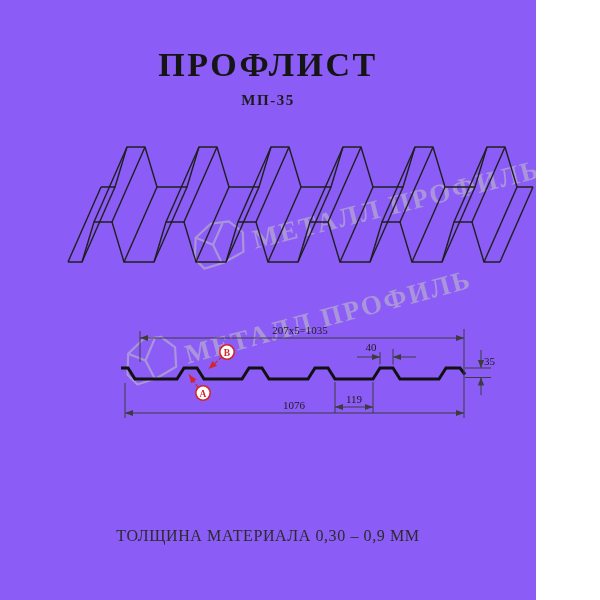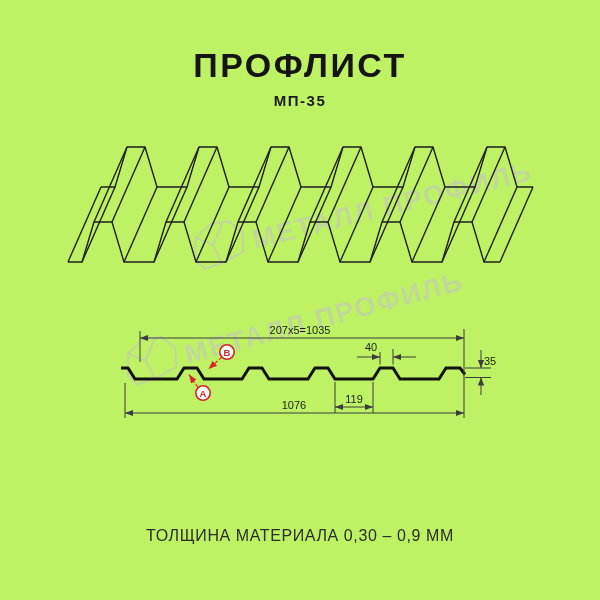--- a/index.html
+++ b/index.html
@@ -1,17 +1,17 @@
 <!DOCTYPE html>
 <html><head>
 <meta charset="utf-8">
 <style>
   html,body{margin:0;padding:0;background:#fff;}
-  #stage{position:relative;width:600px;height:600px;background:#bef264;overflow:hidden;
-         font-family:Liberation Sans, sans-serif;}
+  #stage{position:relative;width:536px;height:600px;background:#8b5cf6;overflow:hidden;
+         font-family:Liberation Serif, serif;}
   .title{position:absolute;top:46px;left:0;right:0;text-align:center;
          font-size:34px;font-weight:700;letter-spacing:2.5px;color:#151515;}
   .subtitle{position:absolute;top:92px;left:0;right:0;text-align:center;
          font-size:15px;font-weight:600;letter-spacing:1.5px;color:#1b1b1b;}
   .footer-note{position:absolute;top:527px;left:0;right:0;text-align:center;
          font-size:16px;font-weight:500;letter-spacing:.6px;color:#2b2b2b;}
   svg{position:absolute;left:0;top:0;}
   .wm{opacity:.55;}
   .wm text{fill:#c4c4c4;font-weight:700;font-size:27px;letter-spacing:2px;}
   .wm path{fill:none;stroke:#c4c4c4;stroke-width:2.2;stroke-linejoin:round;stroke-linecap:round;}

